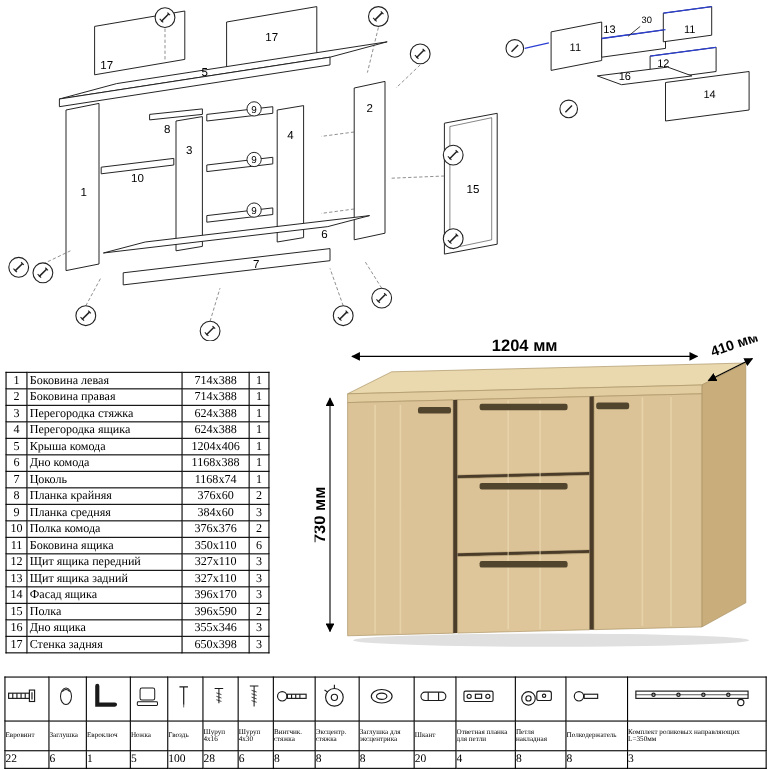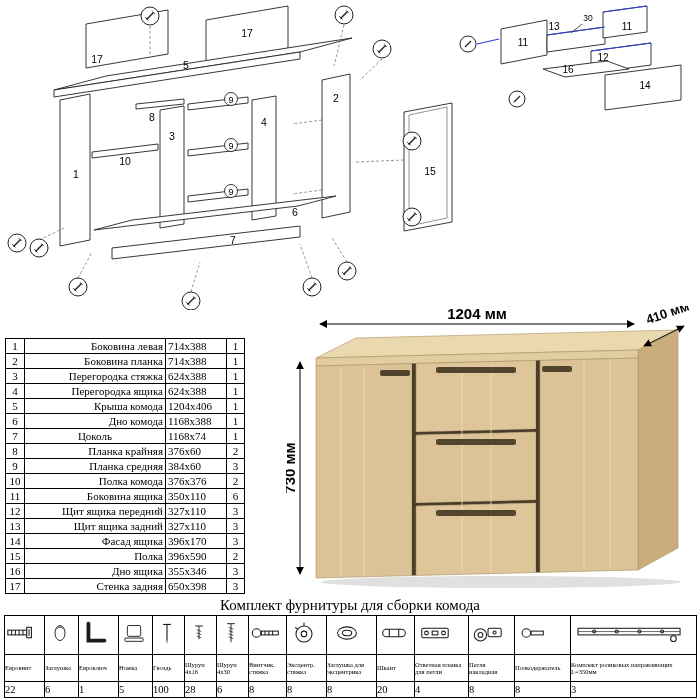--- a/index.html
+++ b/index.html
@@ -9,23 +9,23 @@
 
   
   #exploded-main{position:absolute;left:0;top:0;}
   #exploded-drawer{position:absolute;left:455px;top:3px;}
 
   
   #parts-table{position:absolute;left:5px;top:338px;border-collapse:collapse;
                font-size:11px;line-height:12px;}
   #parts-table td{border:1px solid #000;padding:1px 2px;white-space:nowrap;}
   #parts-table td.num{width:14px;text-align:center;}
-  #parts-table td.pname{width:136px;text-align:right;}
-  #parts-table td.pname.c{text-align:center;}
-  #parts-table td.psize{width:56px;text-align:left;}
+  #parts-table td.pname{width:136px;text-align:left;}
+  #parts-table td.pname.c{}
+  #parts-table td.psize{width:56px;text-align:center;}
   #parts-table td.pqty{width:13px;text-align:center;}
 
   
   #render{position:absolute;left:286px;top:306px;}
 
   
   #hw-title{position:absolute;left:0;top:597px;width:700px;text-align:center;
             font-size:15px;}
   #hw-table{position:absolute;left:4px;top:615px;width:692px;border-collapse:collapse;
             table-layout:fixed;}
@@ -170,21 +170,21 @@
   <table id="parts-table">
     <tbody>
       <tr>
           <td class="num">1</td>
           <td class="pname">Боковина левая</td>
           <td class="psize">714x388</td>
           <td class="pqty">1</td>
         </tr>
       <tr>
           <td class="num">2</td>
-          <td class="pname">Боковина планка</td>
+          <td class="pname">Боковина правая</td>
           <td class="psize">714x388</td>
           <td class="pqty">1</td>
         </tr>
       <tr>
           <td class="num">3</td>
           <td class="pname">Перегородка стяжка</td>
           <td class="psize">624x388</td>
           <td class="pqty">1</td>
         </tr>
       <tr>
@@ -325,21 +325,20 @@
       <line x1="358" y1="40" x2="398" y2="20" marker-start="url(#arr)" marker-end="url(#arr)"></line>
       <line x1="14" y1="56" x2="14" y2="268" marker-start="url(#arr)" marker-end="url(#arr)"></line>
     </g>
     <g fill="#000" font-weight="bold" text-anchor="middle">
       <text x="191" y="13" font-size="15">1204 мм</text>
       <text transform="translate(383,11) rotate(-19)" font-size="13">410 мм</text>
       <text transform="translate(9,162) rotate(-90)" font-size="15">730 мм</text>
     </g>
   </svg>
 
-  <div id="hw-title">Комплект фурнитуры для сборки комода</div>
 
   <table id="hw-table">
     <colgroup>
       <col style="width:40px">
         <col style="width:34px">
         <col style="width:40px">
         <col style="width:34px">
       <col style="width:32px">
         <col style="width:32px">
         <col style="width:32px">

